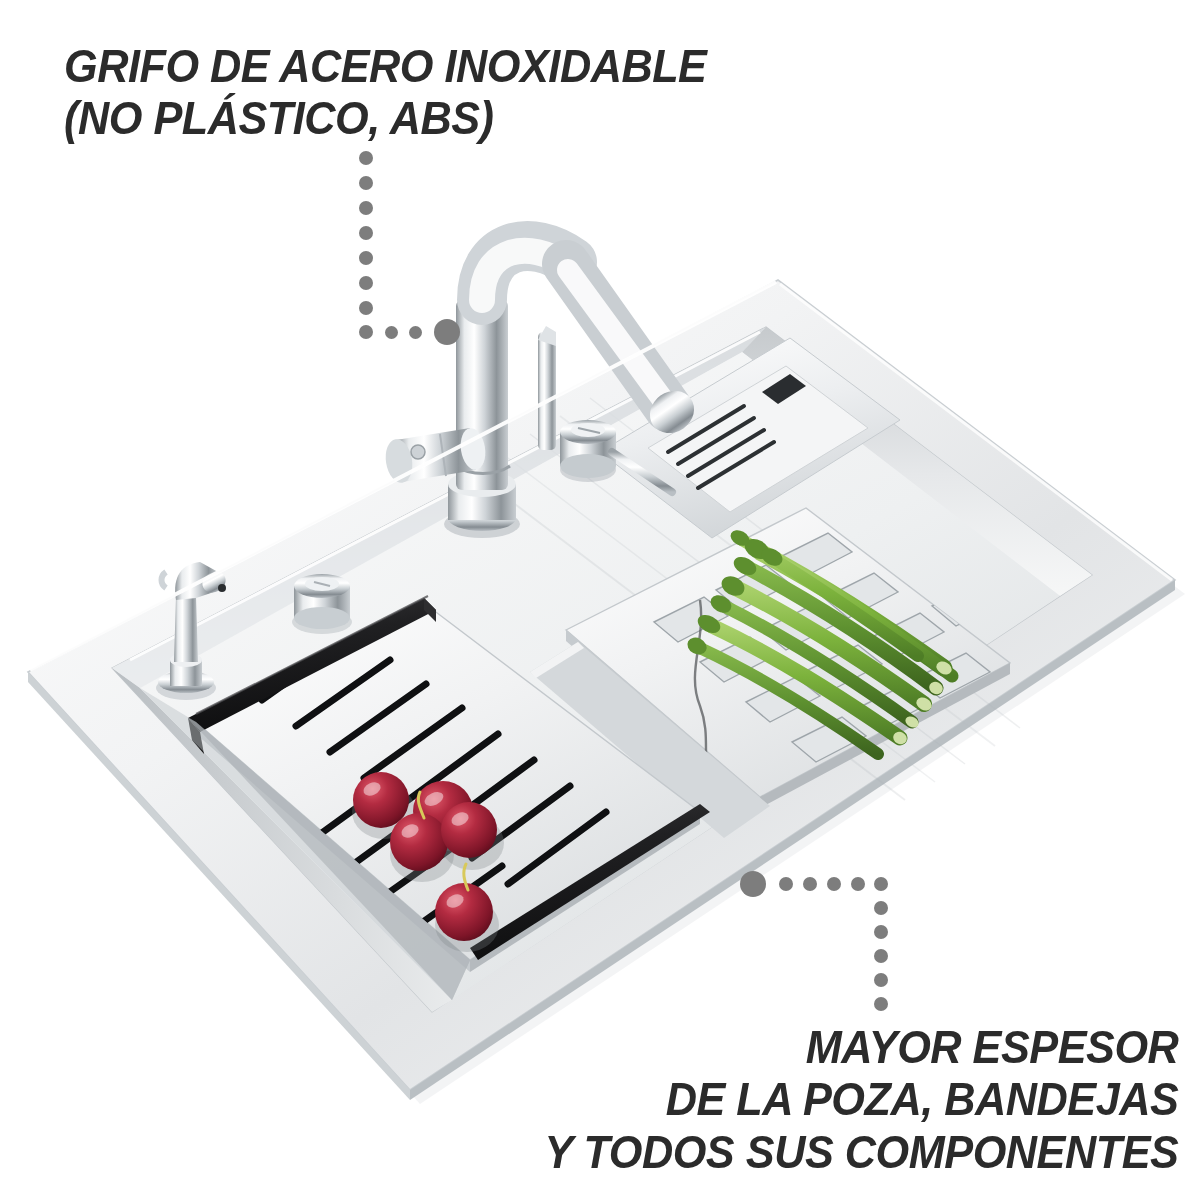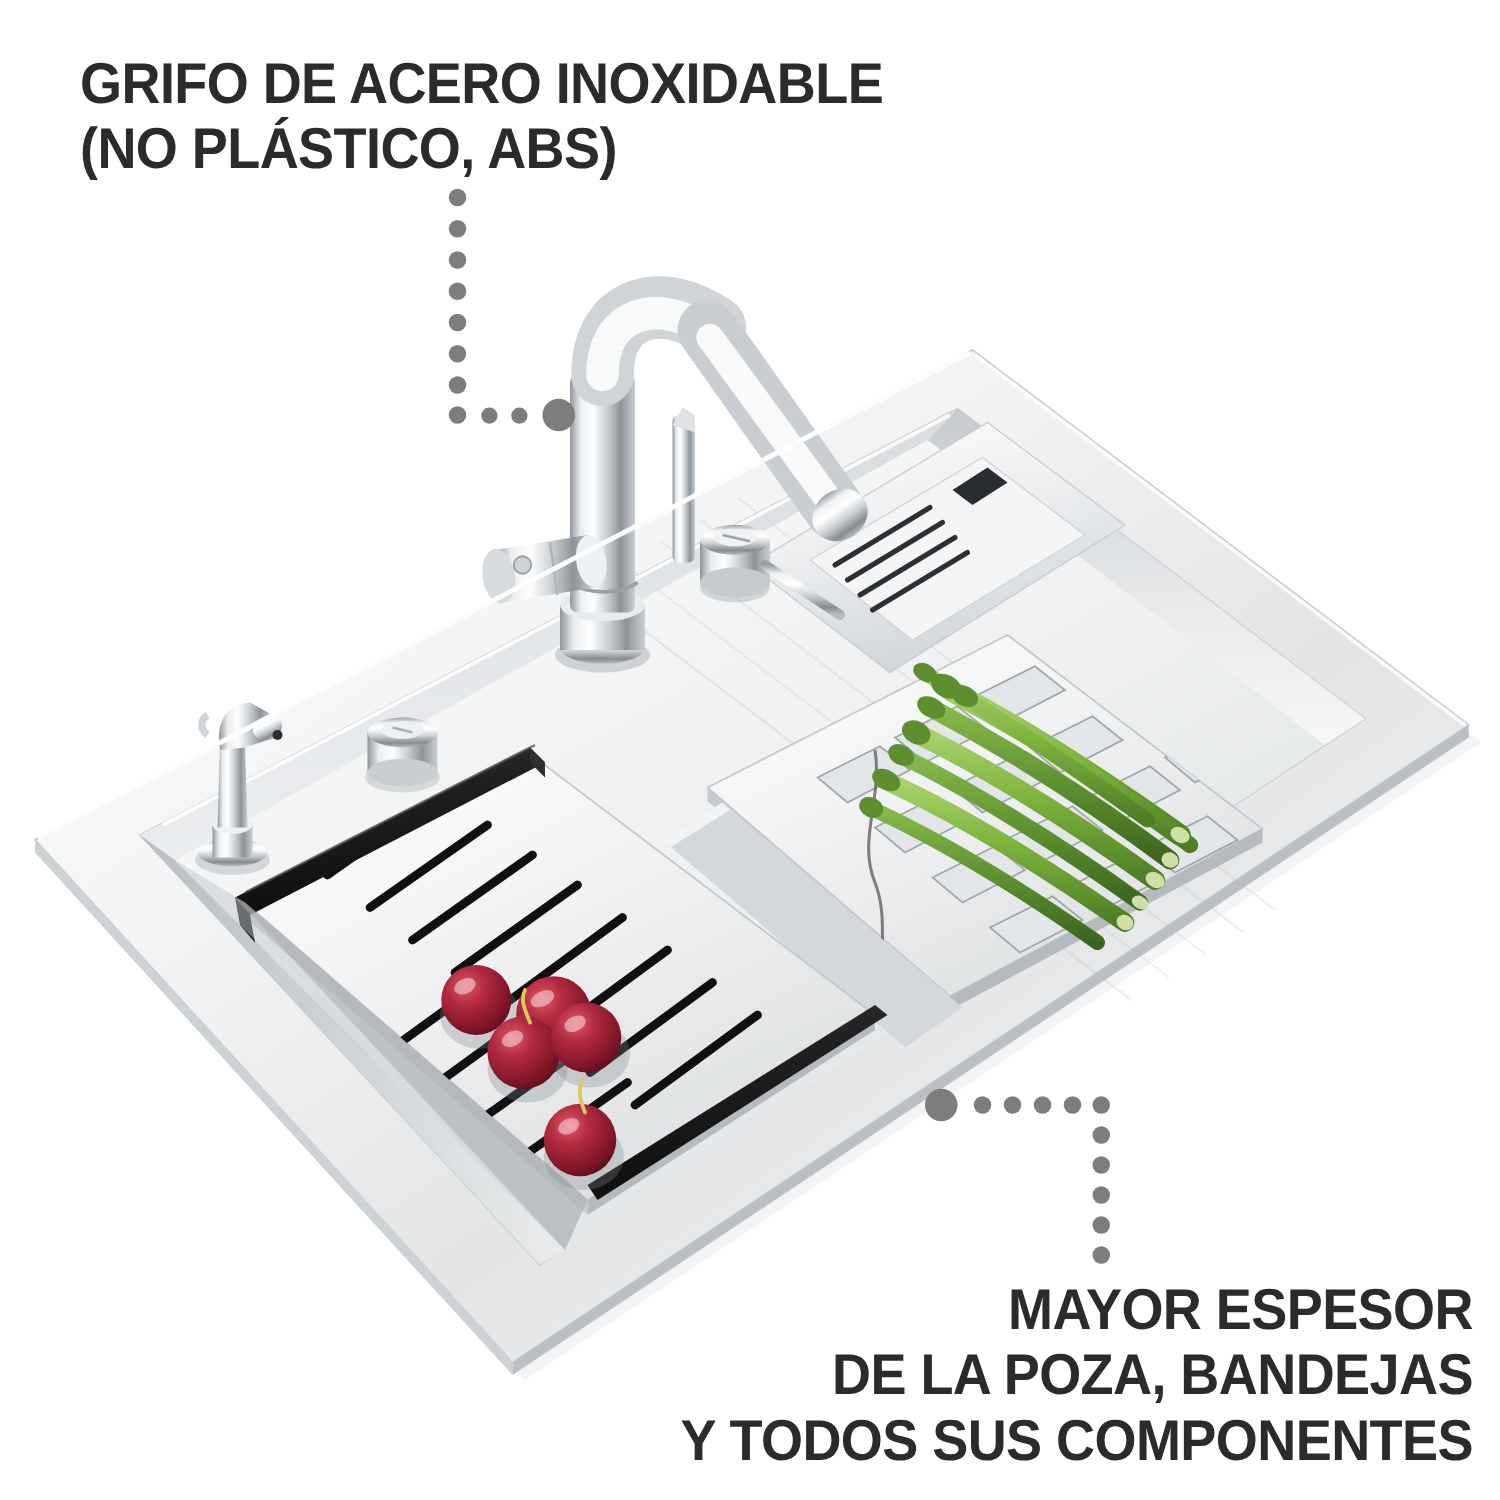--- a/index.html
+++ b/index.html
@@ -3,21 +3,21 @@
 <meta charset="utf-8">
 <style>
   html,body{margin:0;padding:0;}
   body{
     width:1200px;height:1200px;
     background:#ffffff;
     font-family:"Liberation Sans",sans-serif;
     overflow:hidden;
     position:relative;
   }
-  #stage{position:absolute;left:0;top:0;width:1200px;height:1200px;overflow:hidden;background:#fff;}
+  #stage{position:absolute;left:0;top:0;width:1200px;height:1200px;overflow:hidden;background:#fff;font-style:italic;}
 
   
   .callout{position:absolute;color:#2b2b2b;font-weight:700;letter-spacing:-0.5px;
            line-height:1.14;white-space:nowrap;}
   #callout-top{left:64px;top:40px;font-size:46px;transform:scaleX(0.94);transform-origin:0 0;}
   #callout-top .ln{display:block;}
   #callout-bottom{right:22px;bottom:22px;font-size:46px;text-align:right;transform:scaleX(0.94);
                   transform-origin:100% 100%;}
   #callout-bottom .ln{display:block;}
 

